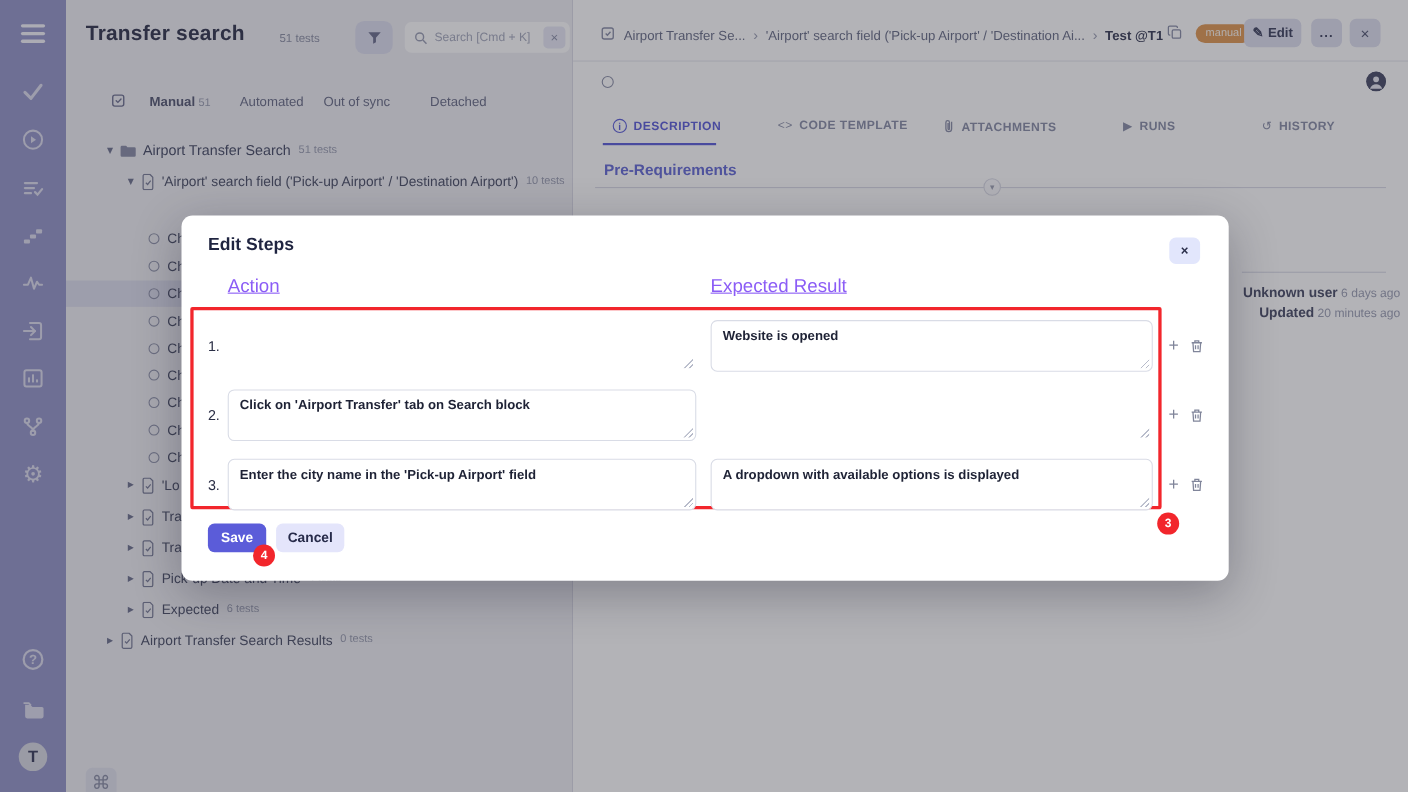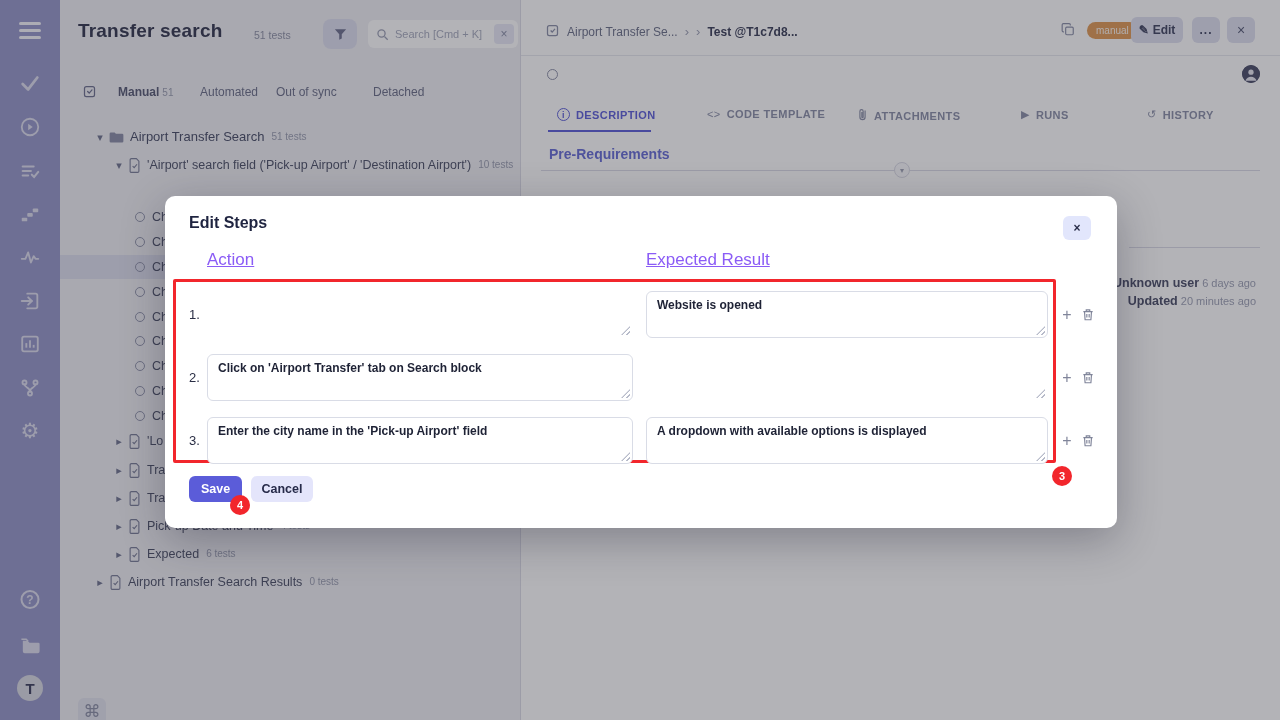--- a/index.html
+++ b/index.html
@@ -20,21 +20,21 @@
 
   
   .panel { position:absolute; left:60px; top:0; width:461px; height:720px; background:#F0F0F5; border-right:1px solid #DcDce6; overflow:hidden; z-index:1; }
   .panel-title { position:absolute; left:18px; top:20px; font-size:19px; font-weight:bold; color:#33374F; letter-spacing:.2px; }
   .panel-count { position:absolute; left:194px; top:29px; font-size:10.5px; color:#8E92A6; }
   .filter-btn { position:absolute; left:263px; top:19px; width:34px; height:30px; background:#DEDFF0; border-radius:8px; display:flex; align-items:center; justify-content:center; }
   .search-box { position:absolute; left:308px; top:20px; width:150px; height:28px; background:#FFFFFF; border-radius:6px; display:flex; align-items:center; padding:0 4px 0 8px; }
   .search-box input { flex:1; min-width:0; border:none; outline:none; font-size:11px; color:#6B7089; background:transparent; font-family:"Liberation Sans",sans-serif; margin-left:6px; }
   .search-box input::placeholder { color:#A7ABBE; }
   .search-close { width:20px; height:20px; background:#E8E9F6; border-radius:4px; display:flex; align-items:center; justify-content:center; color:#8A8FA8; font-size:12px; }
-  .filters { position:absolute; left:0; top:84px; width:100%; height:18px; font-size:12px; color:#5A5E78;text-align:center; }
+  .filters { position:absolute; left:18px; top:84px; width:100%; height:18px; font-size:12px; color:#5A5E78;text-align:center; }
   .filters .ficon { position:absolute; left:22px; top:0; }
   .ftab { position:absolute; top:1px; font-weight:bold; color:#565A74; }
   .ftab .fcount { font-weight:normal; font-size:10px; color:#9A9EB1; margin-left:3px; }
   .ftab.plain { font-weight:normal; color:#6A6E88; }
 
   .trow { position:absolute; left:0; width:100%; height:24px; line-height:24px; white-space:nowrap; overflow:hidden; display:flex; align-items:center; }
   .trow .chev { width:14px; color:#6F7390; font-size:11px; flex:0 0 auto; text-align:center; }
   .trow .ticon { margin:0 6px 0 2px; display:flex; flex:0 0 auto; }
   .trow .tlabel { font-size:12.5px; color:#4C5168; }
   .trow.folder .tlabel { font-size:13px; font-weight:normal; color:#474C66; }
@@ -65,21 +65,21 @@
   .tabs { position:absolute; left:0; top:104px; width:100%; height:28px; font-size:11px; font-weight:bold; letter-spacing:.4px; color:#8A8FA8; }
   .tab { position:absolute; top:4px; display:flex; align-items:center; gap:6px; }
   .tab .ticn { font-size:11px; font-weight:normal; }
   .tab.active { color:#5D5FD9; }
   .tab-underline { position:absolute; left:27px; top:26px; width:103px; height:2px; background:#5D5FD9; }
   .info-circ { width:13px; height:13px; border:1.3px solid currentColor; border-radius:50%; font-size:9px; display:flex; align-items:center; justify-content:center; font-weight:bold; }
   .section-title { position:absolute; left:28px; top:146px; font-size:14px; font-weight:bold; color:#666CD6; }
   .h-divider { position:absolute; left:20px; top:170px; width:719px; height:1px; background:#DADBE6; }
   .divider-toggle { position:absolute; left:373px; top:162px; width:16px; height:16px; background:#FBFBFD; border:1px solid #DADBE6; border-radius:50%; color:#A0A4B6; font-size:8px; display:flex; align-items:center; justify-content:center; }
   .meta-divider { position:absolute; left:608px; top:247px; width:131px; height:1px; background:#DADBE6; }
-  .meta-line { position:absolute; right:24px; font-size:11px; color:#9DA1B5; white-space:nowrap;margin-top:17px; }
+  .meta-line { position:absolute; right:7px; font-size:11px; color:#9DA1B5; white-space:nowrap; }
   .meta-line b { font-size:12.5px; color:#4A4E68; }
   .meta-1 { top:259px; } .meta-2 { top:277px; }
 
   
   .overlay { position:absolute; inset:0; background:rgba(38,38,50,.35); z-index:40; }
   .modal { position:absolute; left:165px; top:196px; width:952px; height:332px; background:#FFFFFF; border-radius:10px; box-shadow:0 12px 44px rgba(20,20,40,.3); z-index:50; }
   .modal-title { position:absolute; left:24px; top:18px; font-size:16px; font-weight:bold; color:#1F2440; }
   .modal-close { position:absolute; right:26px; top:20px; width:28px; height:24px; background:#E2E6FC; border-radius:6px; display:flex; align-items:center; justify-content:center; color:#2A2E4A; font-size:12px; font-weight:bold; }
   .col-label { position:absolute; top:54px; font-size:17px; color:#8b5cf6;text-decoration:underline; }
   .col-action { left:42px; } .col-expected { left:481px; }
@@ -332,20 +332,21 @@
     <div class="topbar-divider"></div>
     <span class="bc-icon">
       <svg width="15" height="15" viewBox="0 0 24 24" fill="none" stroke="currentColor" stroke-width="2">
           <rect x="4" y="4" width="16" height="16" rx="3"></rect>
           <polyline points="9 12 11.5 14.5 16 9.5"></polyline>
         </svg>
     </span>
     <div class="breadcrumb">
       <span>Airport Transfer Se...</span>
       <span class="sep">›</span>
+      <span>'Airport' search field ('Pick-up Airport' / 'Destination Ai...</span>
       <span class="sep">›</span>
       <span class="last">Test @T1c7d8...</span>
     </div>
     <span class="copy-icon">
       <svg width="14" height="15" viewBox="0 0 24 24" fill="none" stroke="currentColor" stroke-width="2">
           <rect x="8" y="8" width="13" height="13" rx="2"></rect>
           <path d="M5 16H4a2 2 0 0 1-2-2V4a2 2 0 0 1 2-2h10a2 2 0 0 1 2 2v1"></path>
         </svg>
     </span>
     <span class="badge">manual</span>

